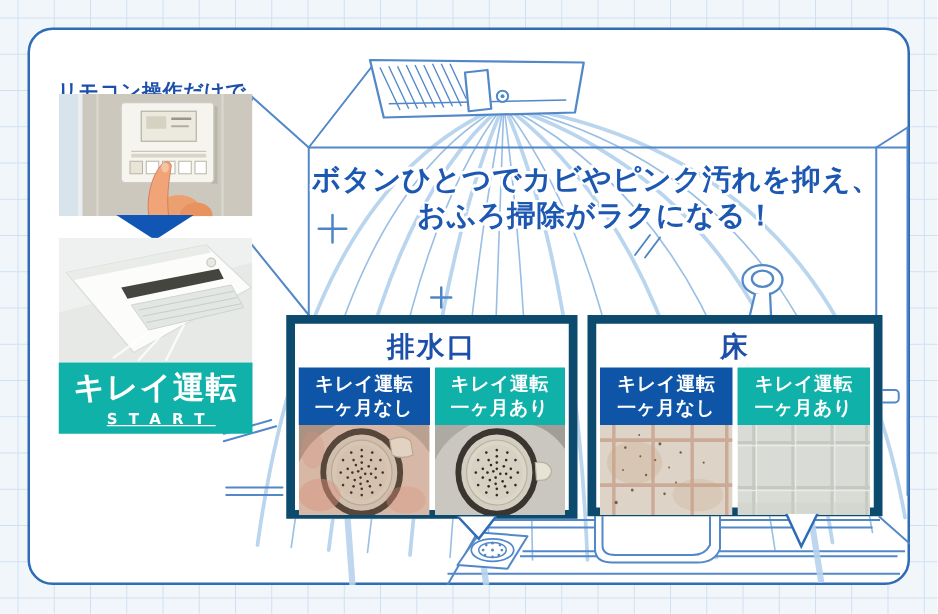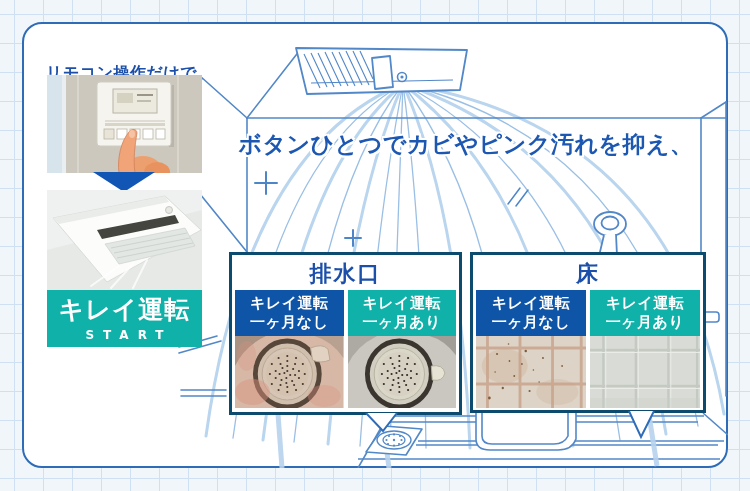--- a/index.html
+++ b/index.html
@@ -34,34 +34,34 @@
     position:absolute;left:93px;top:172px;width:0;height:0;z-index:6;
     border-left:31px solid transparent;border-right:31px solid transparent;
     border-top:20px solid #1156b4;
   }
   .start-banner{
     position:absolute;left:47px;top:290px;width:155px;height:57px;z-index:6;
     background:#10b1a9;color:#fff;display:flex;flex-direction:column;
     align-items:center;justify-content:center;line-height:1;
   }
   .start-banner .t1{font-size:25px;font-weight:bold;letter-spacing:1px;}
-  .start-banner .t2{font-size:12px;font-weight:bold;letter-spacing:9px;margin-top:7px;padding-left:9px;}
+  .start-banner .t2{font-size:12px;font-weight:bold;letter-spacing:9px;margin-top:7px;padding-left:9px;text-decoration:underline;}
 
   
   .headline{
-    position:absolute;left:219px;top:130px;width:494px;z-index:5;
+    position:absolute;left:230px;top:130px;width:494px;z-index:5;
     color:#1c57b2;font-weight:bold;font-size:23px;line-height:29px;
     text-align:center;letter-spacing:0.5px;
     text-shadow:-2px -2px 0 #fff,2px -2px 0 #fff,-2px 2px 0 #fff,2px 2px 0 #fff,
                  0 -2px 0 #fff,0 2px 0 #fff,-2px 0 0 #fff,2px 0 0 #fff;
   }
 
   
   .cmp{
-    position:absolute;top:252px;background:#fff;border:3px solid #0c4a6e;
+    position:absolute;top:252px;background:#fff;border:7px solid #0c4a6e;
     box-sizing:border-box;z-index:7;padding:2px 3px 3px 3px;
   }
   .cmp-drain{left:229px;width:233px;height:163px;}
   .cmp-floor{left:470px;width:236px;height:161px;}
   .cmp-title{
     height:33px;display:flex;align-items:center;justify-content:center;
     color:#1b4fa9;font-size:22px;font-weight:bold;letter-spacing:2px;
   }
   .cmp-row{display:flex;gap:4px;}
   .cmp-col{flex:1;min-width:0;}
@@ -186,20 +186,21 @@
   <g stroke="#4d86c8" stroke-width="2" stroke-linecap="round">
     <path d="M268,174 V196 M257,185 H279"></path>
     <path d="M355,232 V248 M347,240 H363"></path>
     <path d="M510,206 L522,190 M518,208 L530,192" stroke-width="1.5"></path>
   </g>
 </svg>
 </div>
 
 <div class="headline">
   <div>ボタンひとつでカビやピンク汚れを抑え、</div>
+  <div>おふろ掃除がラクになる！</div>
 </div>
 
 <div class="lead">リモコン操作だけで、</div>
 
 <div class="photo remote-photo">
 <svg width="155" height="98" viewBox="0 0 155 98" xmlns="http://www.w3.org/2000/svg">
   <rect width="155" height="98" fill="#c7c2b7"></rect>
   <rect width="155" height="98" fill="#d2cec4" opacity="0.5"></rect>
   <rect x="0" y="0" width="15" height="98" fill="#d8e4ec"></rect>
   <rect x="15" y="0" width="4" height="98" fill="#e8eef2"></rect>

